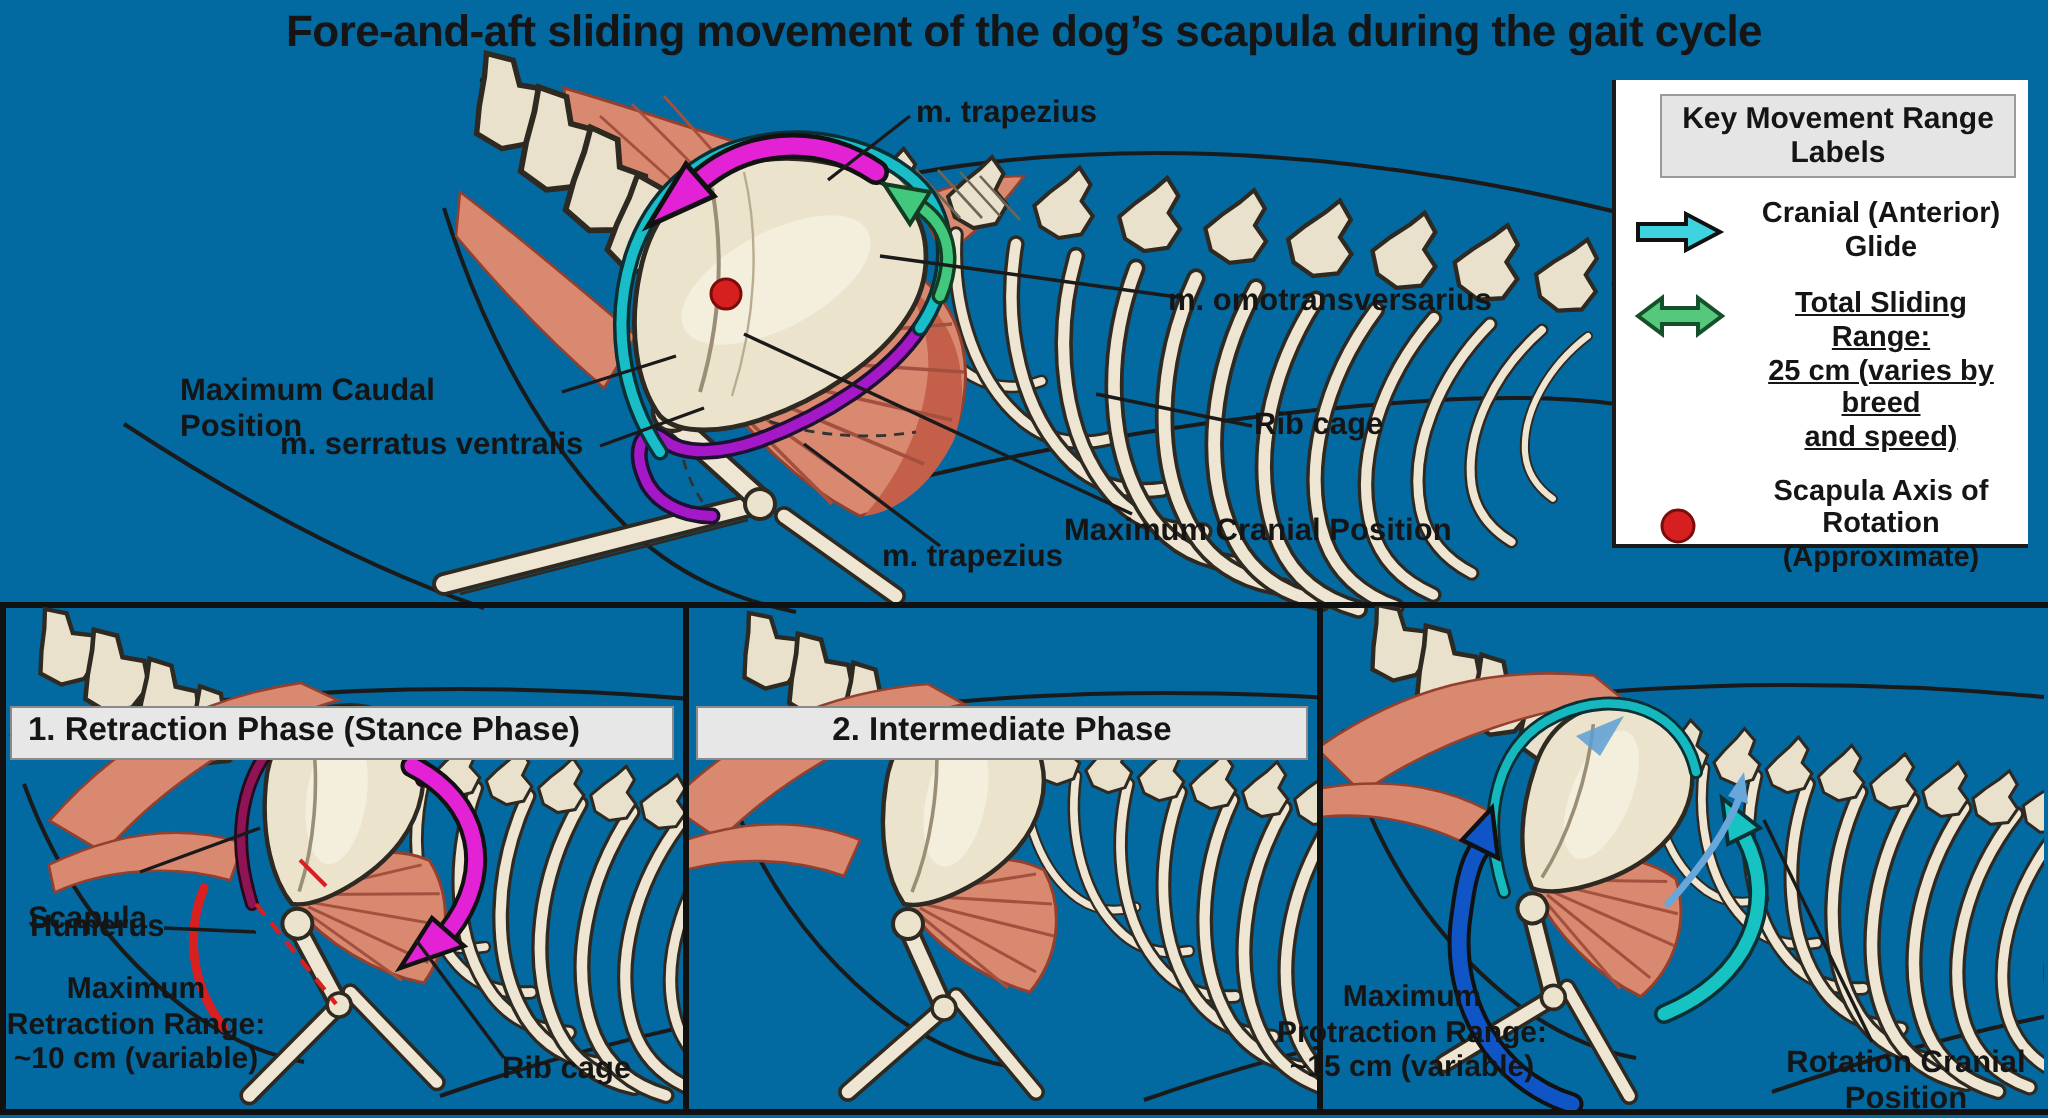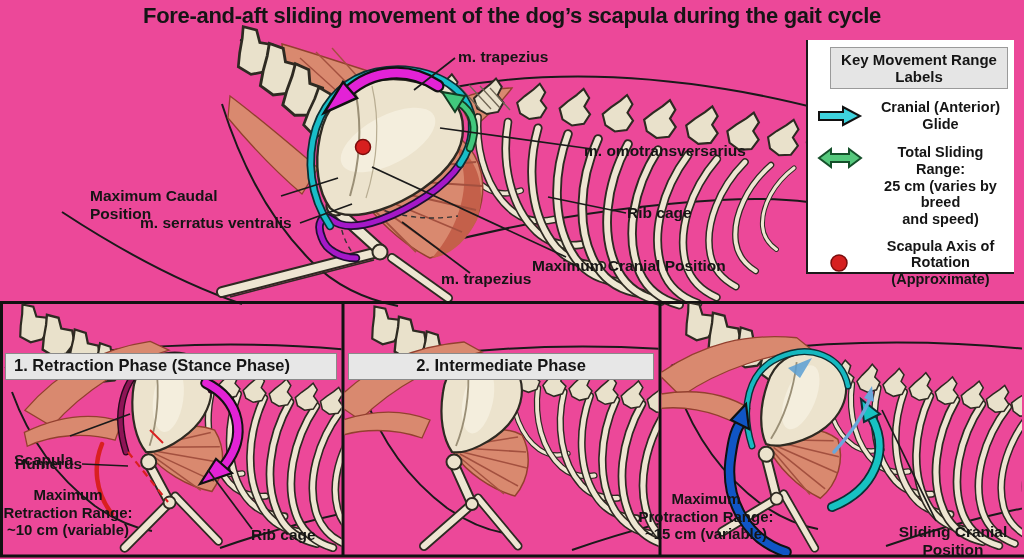--- a/index.html
+++ b/index.html
@@ -1,16 +1,16 @@
 <!DOCTYPE html>
 <html><head>
 <meta charset="utf-8">
 <style>
   html,body{margin:0;padding:0;background:#fff;}
-  .stage{position:relative;width:1024px;height:559px;overflow:hidden;background:#ec4899;
+  .stage{position:relative;width:1024px;height:559px;overflow:hidden;background:#0369a1;
          font-family:"Liberation Sans","DejaVu Sans",sans-serif;color:#151515;}
   .stage svg{position:absolute;left:0;top:0;z-index:1;}
   .title{position:absolute;left:0;top:3px;width:100%;text-align:center;z-index:2;
          font-size:22px;font-weight:700;letter-spacing:-0.3px;}
   .lbl{position:absolute;z-index:2;font-size:15.5px;font-weight:700;line-height:1.18;
        white-space:pre-line;}
   .lbl.center{text-align:center;}
   .lbl.right{text-align:left;}
   .panel-header{position:absolute;z-index:3;background:#e7e7e7;border:1.5px solid #8a8a8a;
        font-size:16.5px;font-weight:700;padding:2px 8px 3px 8px;box-sizing:border-box;height:27px;
@@ -293,32 +293,32 @@
 <div class="lbl" style="left:14px;top:427px;margin-top:24px;">Scapula</div>
 <div class="lbl" style="left:15px;top:455px;">Humerus</div>
 <div class="lbl center" style="left:0px;top:486px;width:136px;font-size:15px;">Maximum
 Retraction Range:
 ~10 cm (variable)</div>
 <div class="lbl" style="left:251px;top:526px;">Rib cage</div>
 
 <div class="lbl center" style="left:636px;top:490px;width:140px;font-size:15px;">Maximum
 Protraction Range:
 ~15 cm (variable)</div>
-<div class="lbl center" style="left:884px;top:523px;width:138px;">Sliding Cranial
+<div class="lbl center" style="left:884px;top:523px;width:138px;">Rotation Cranial
 Position</div>
 
 <div class="legend">
   <div class="legend-header">Key Movement Range Labels</div>
   <div class="legend-row">
     <svg width="46" height="22" viewBox="0 0 46 22">
       <polygon points="2,7 26,7 26,2 43,11 26,20 26,15 2,15" fill="#3ed3de" stroke="#111" stroke-width="2"></polygon>
     </svg>
     <span class="txt">Cranial (Anterior) Glide</span>
   </div>
-  <div class="legend-row top" style="padding-top:12px;">
+  <div class="legend-row top" style="padding-top:12px;text-decoration:underline;">
     <svg width="46" height="24" viewBox="0 0 46 24" style="margin-top:2px;">
       <polygon points="2,12 14,3 14,8 32,8 32,3 44,12 32,21 32,16 14,16 14,21" fill="#55c87c" stroke="#14502a" stroke-width="2"></polygon>
     </svg>
     <span class="txt">Total Sliding Range:
 25 cm (varies by breed
 and speed)</span>
   </div>
   <div class="legend-row" style="padding-top:10px;">
     <svg width="46" height="24" viewBox="0 0 46 24">
       <circle cx="22" cy="12" r="8" fill="#d61f1f" stroke="#7a0c0c" stroke-width="1.5"></circle>

